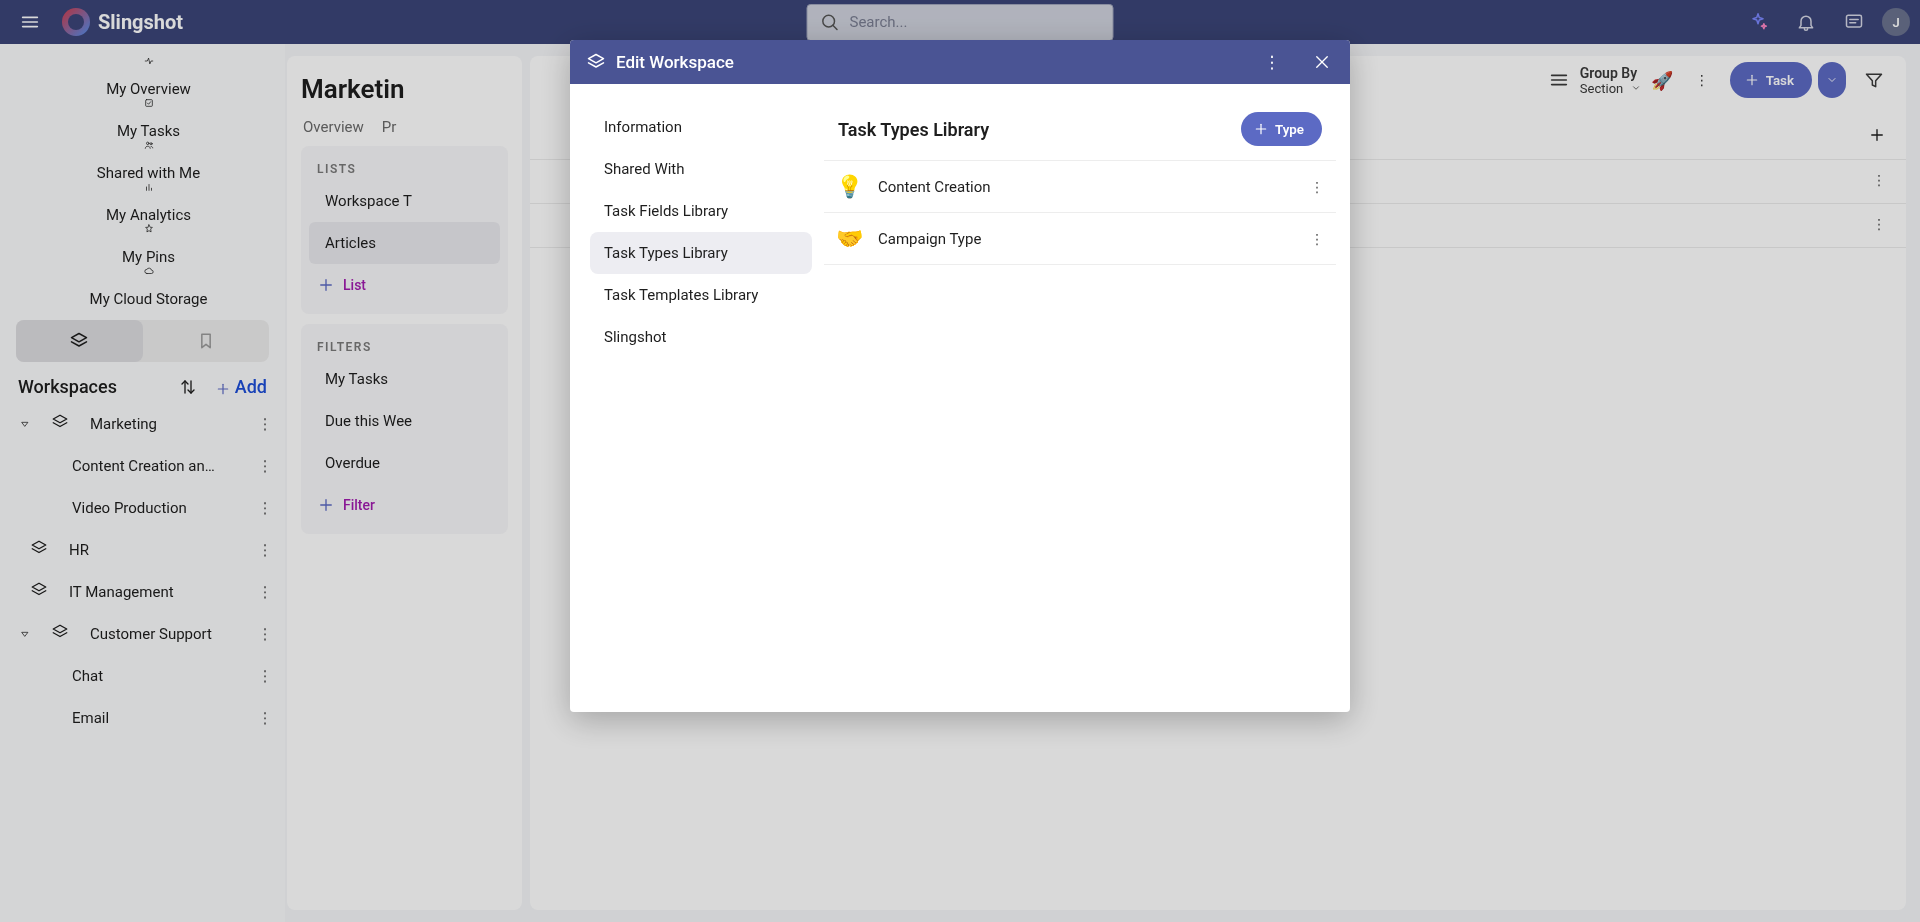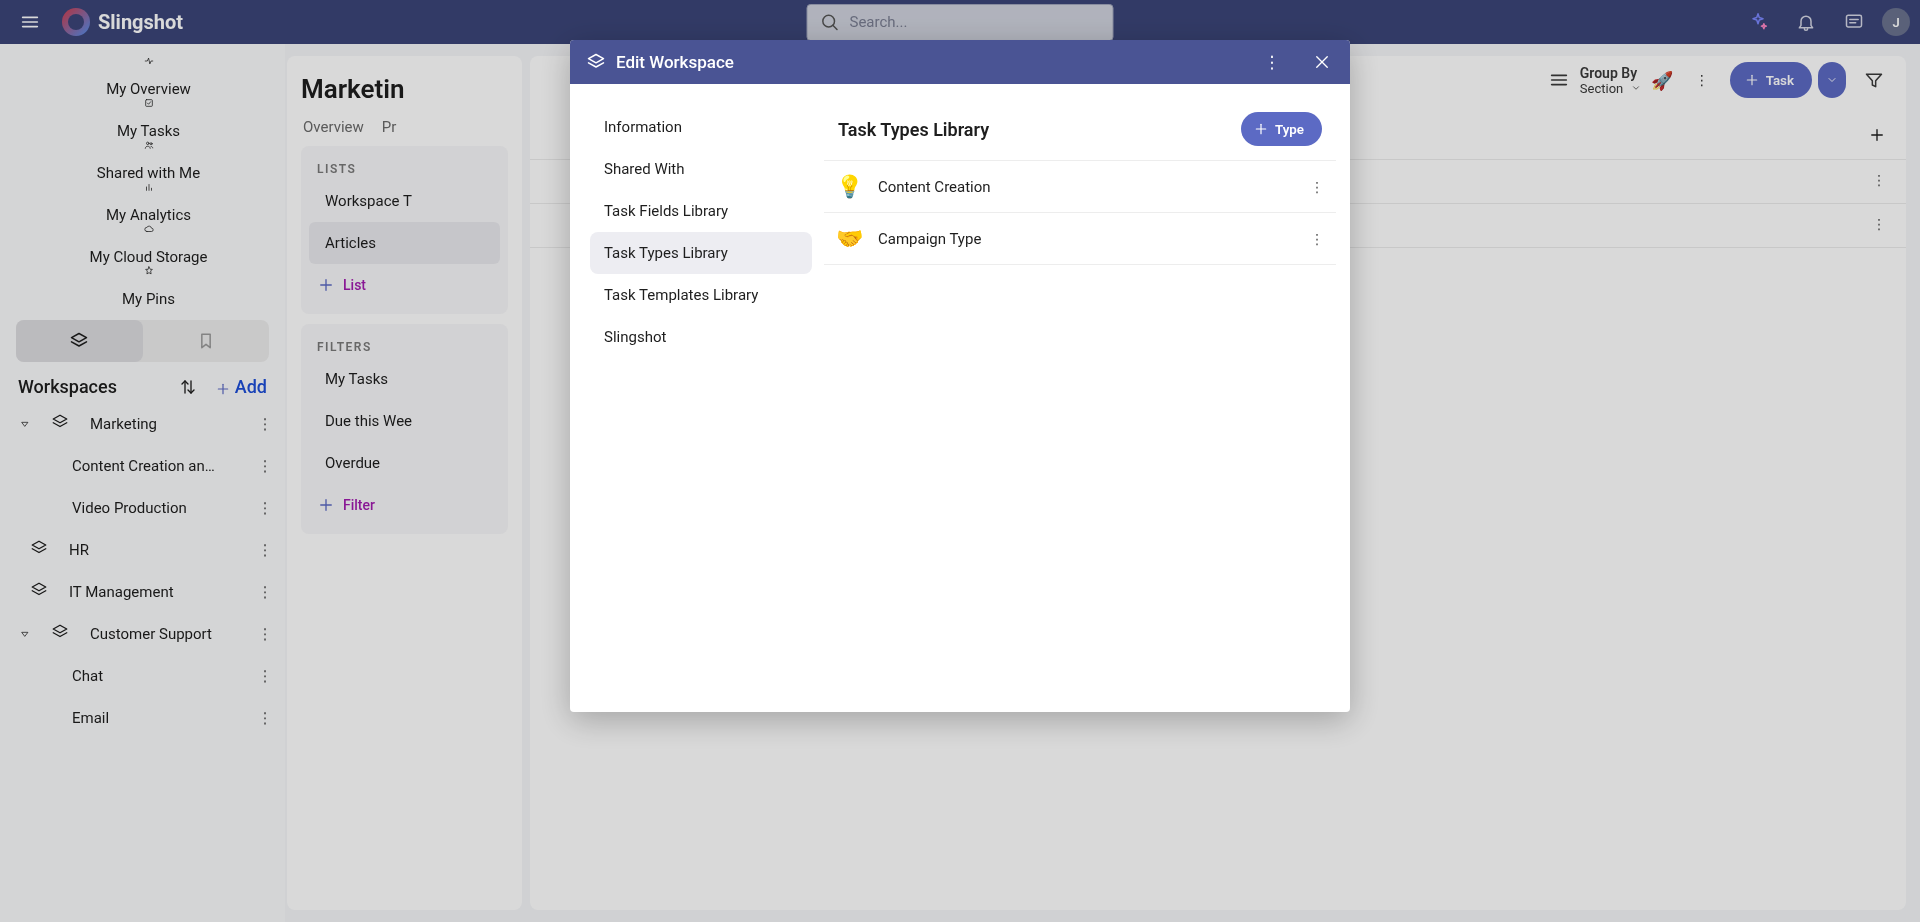--- a/index.html
+++ b/index.html
@@ -163,29 +163,29 @@
     <div class="nav-item">
       <svg width="20" height="20" viewBox="0 0 24 24">
           <line x1="6" y1="20" x2="6" y2="12"></line>
           <line x1="12" y1="20" x2="12" y2="6"></line>
           <line x1="18" y1="20" x2="18" y2="15"></line>
         </svg>
       <span>My Analytics</span>
     </div>
     <div class="nav-item">
       <svg width="20" height="20" viewBox="0 0 24 24">
+          <path d="M12 2l3 6h5l-4 4 1 7-5-3-5 3 1-7-4-4h5z"></path>
+        </svg>
+      <span>My Pins</span>
+    </div>
+    <div class="nav-item">
+      <svg width="20" height="20" viewBox="0 0 24 24">
           <path d="M7 18a5 5 0 010-10 6 6 0 0111 2 4 4 0 010 8H7z"></path>
         </svg>
       <span>My Cloud Storage</span>
-    </div>
-    <div class="nav-item">
-      <svg width="20" height="20" viewBox="0 0 24 24">
-          <path d="M12 2l3 6h5l-4 4 1 7-5-3-5 3 1-7-4-4h5z"></path>
-        </svg>
-      <span>My Pins</span>
     </div>
 
     <div class="nav-pillbar">
       <div class="pill active">
         <svg width="20" height="20" viewBox="0 0 24 24" stroke="#1e1e1e">
             <polygon points="12 3 21 8 12 13 3 8 12 3"></polygon>
             <polyline points="3 13 12 18 21 13"></polyline>
           </svg>
       </div>
       <div class="pill">

